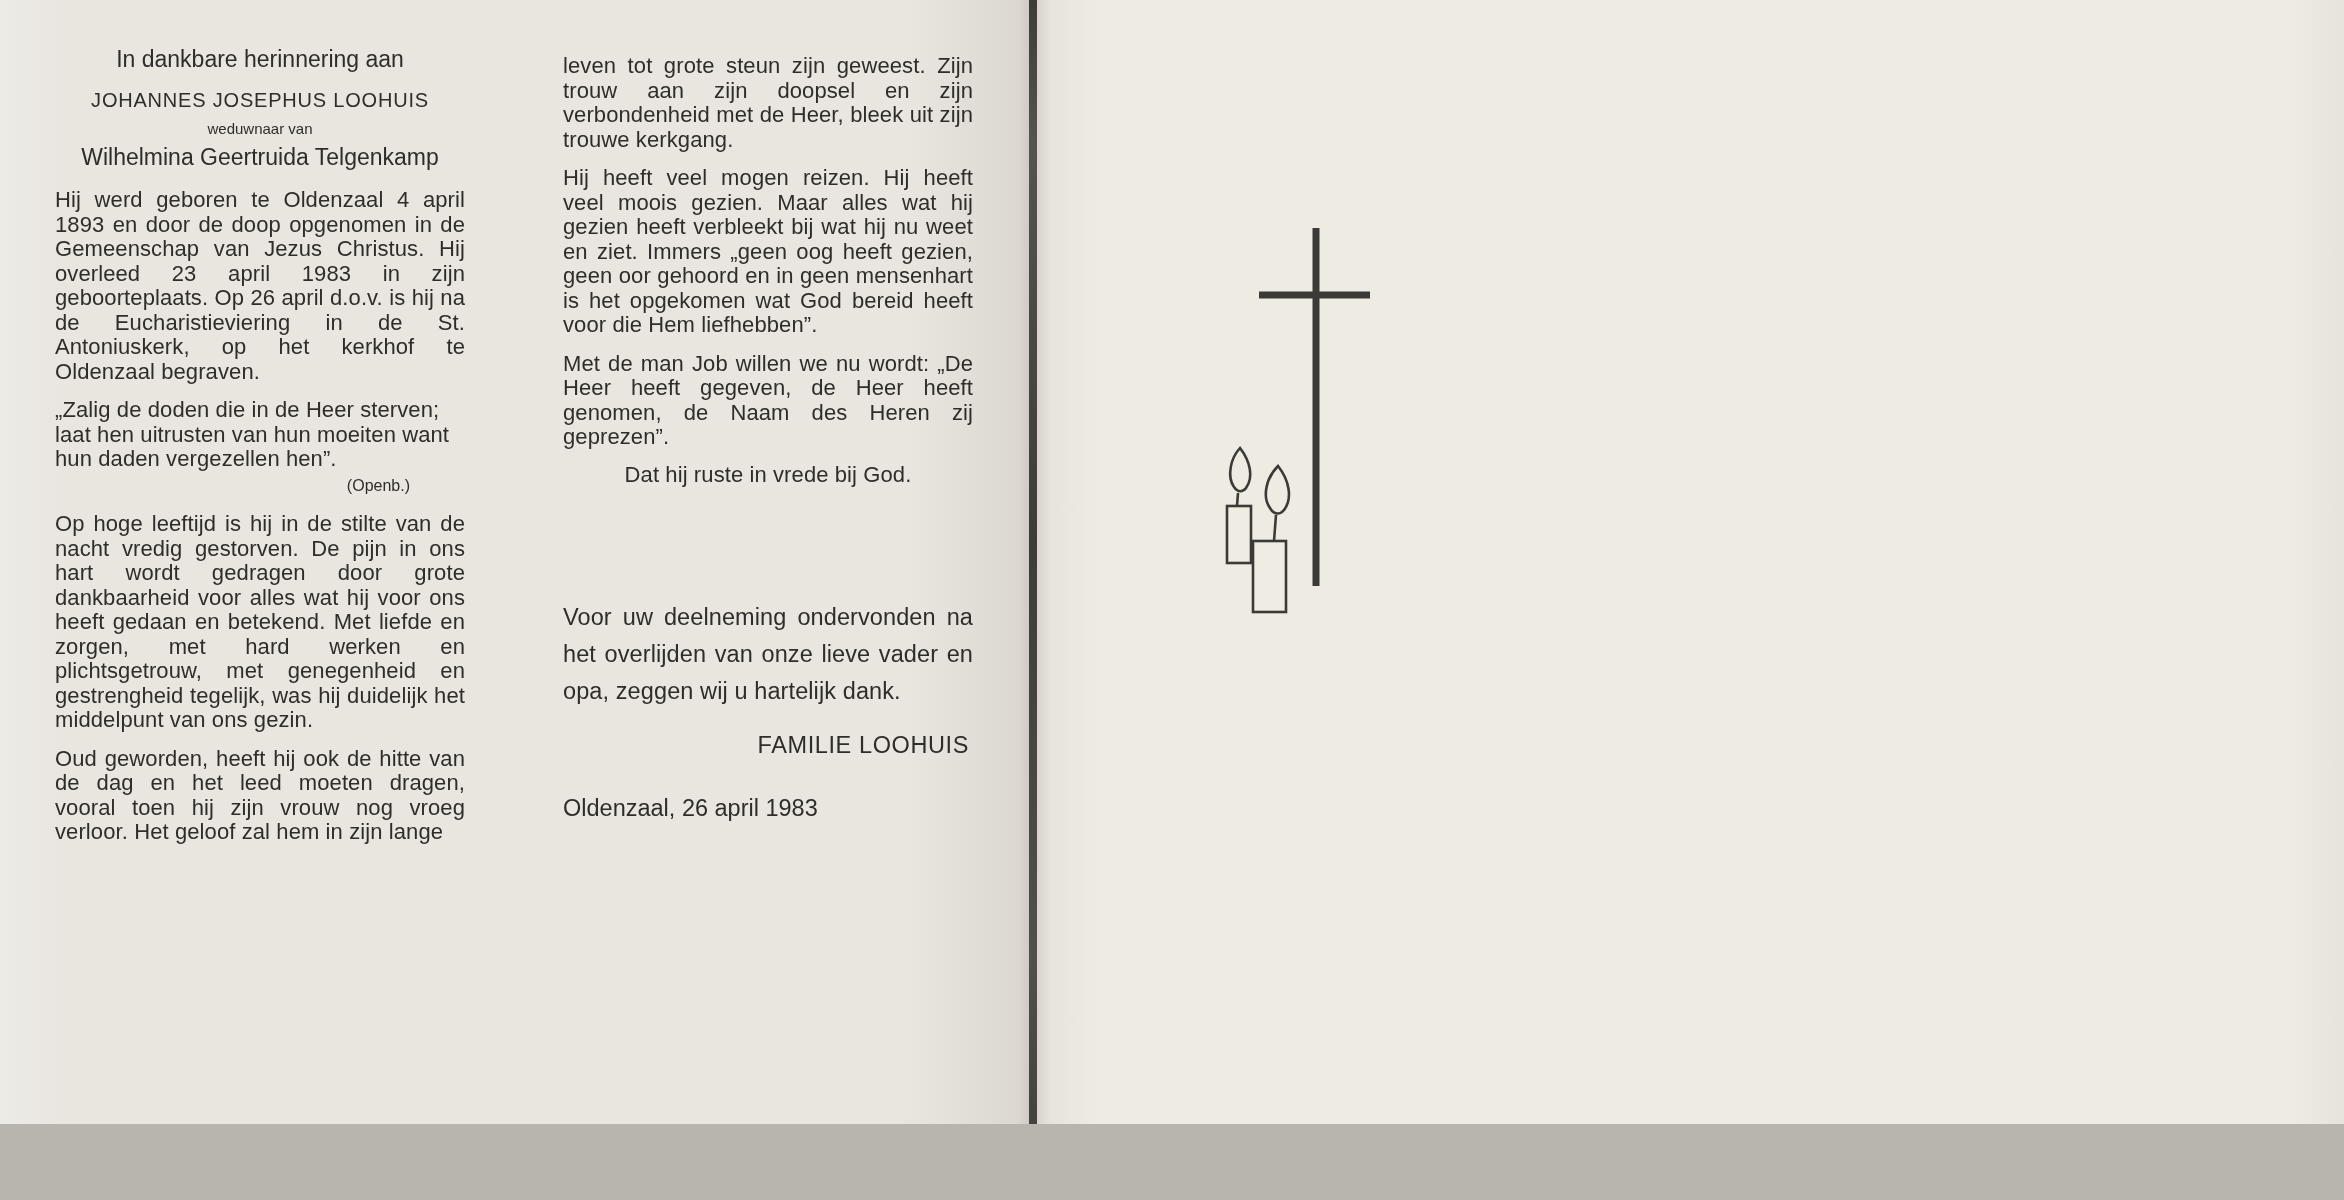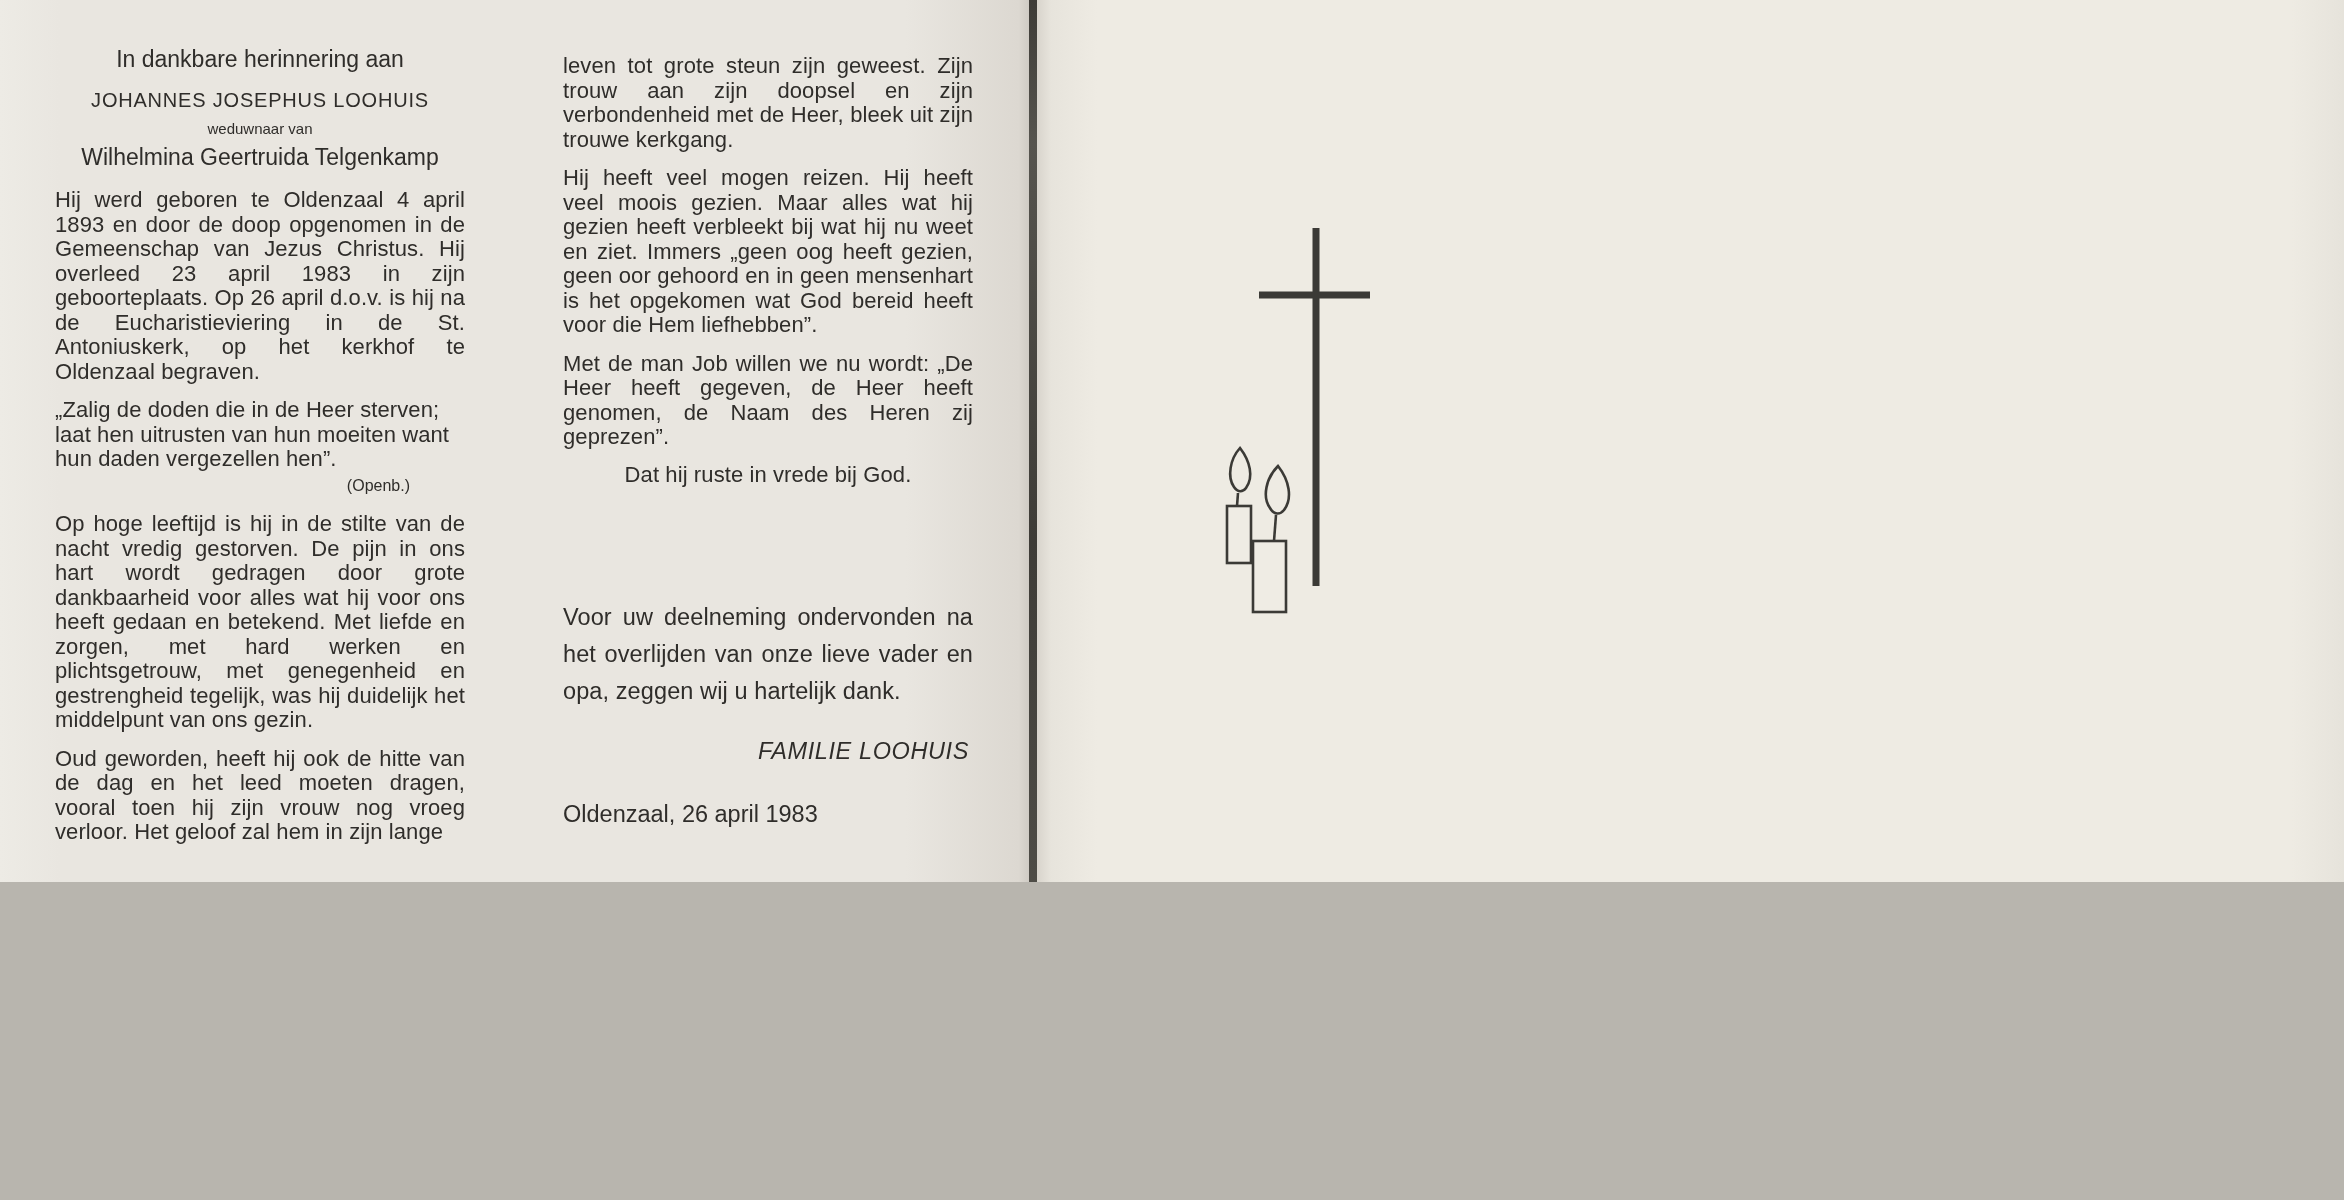--- a/index.html
+++ b/index.html
@@ -1,18 +1,18 @@
 <!DOCTYPE html>
 <html><head>
 <meta charset="utf-8">
 <style>
   html,body{margin:0;padding:0;background:#b8b5ae;}
   .scan{
     position:relative;
-    width:2344px;height:882px;
+    width:2344px;height:1124px;
     overflow:hidden;
     font-family:"Liberation Sans", sans-serif;
     color:#2f2d2a;
     background:#7f1d1d;
   }
   
   .page-left{
     position:absolute;left:0;top:0;width:1029px;height:1200px;
     background:linear-gradient(90deg,#edebe5 0px,#e9e6e0 60px,#e9e6e0 88%,#dcd8d1 99%,#cfcbc4 100%);
   }
@@ -46,22 +46,22 @@
   }
   .prayer{
     text-align:center !important;
     margin-top:3px !important;
   }
   .thanks{
     margin-top:112px !important;
     font-size:23.5px !important;line-height:37px !important;
   }
   .family{
-    margin-top:28px;font-size:23.5px;letter-spacing:0.6px;
-    text-align:right;padding-right:4px;font-style:italic;
+    margin-top:22px;font-size:23.5px;letter-spacing:0.6px;
+    text-align:right;padding-right:4px;
   }
   .dateline{
     margin-top:36px;font-size:23.5px;text-align:left;
   }
   .illustration-svg{position:absolute;left:1037px;top:0;}
   .smudge{position:absolute;filter:blur(2px);}
   .smudge-a{
     left:630px;top:1178px;width:340px;height:20px;
     background:radial-gradient(ellipse at center,rgba(110,106,99,0.55) 0%,rgba(110,106,99,0) 70%);
   }

